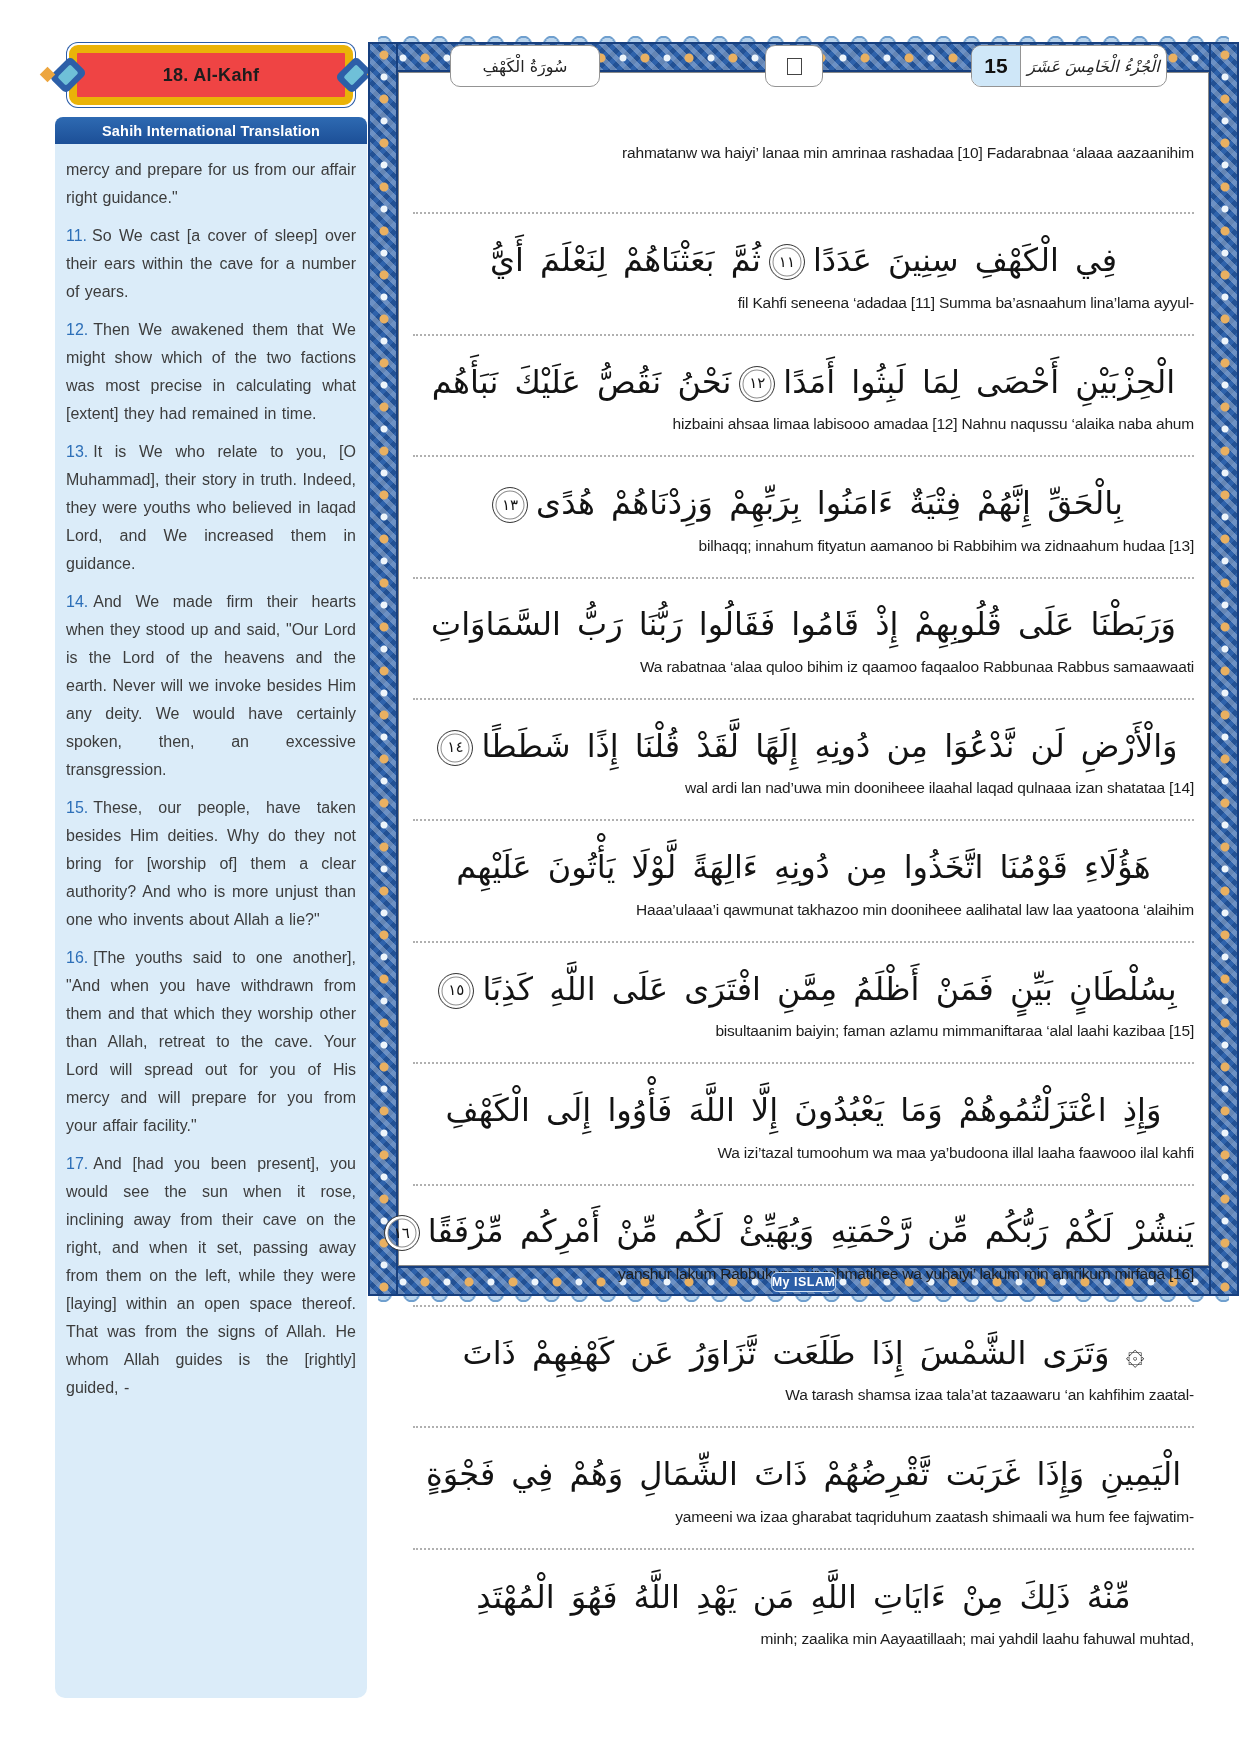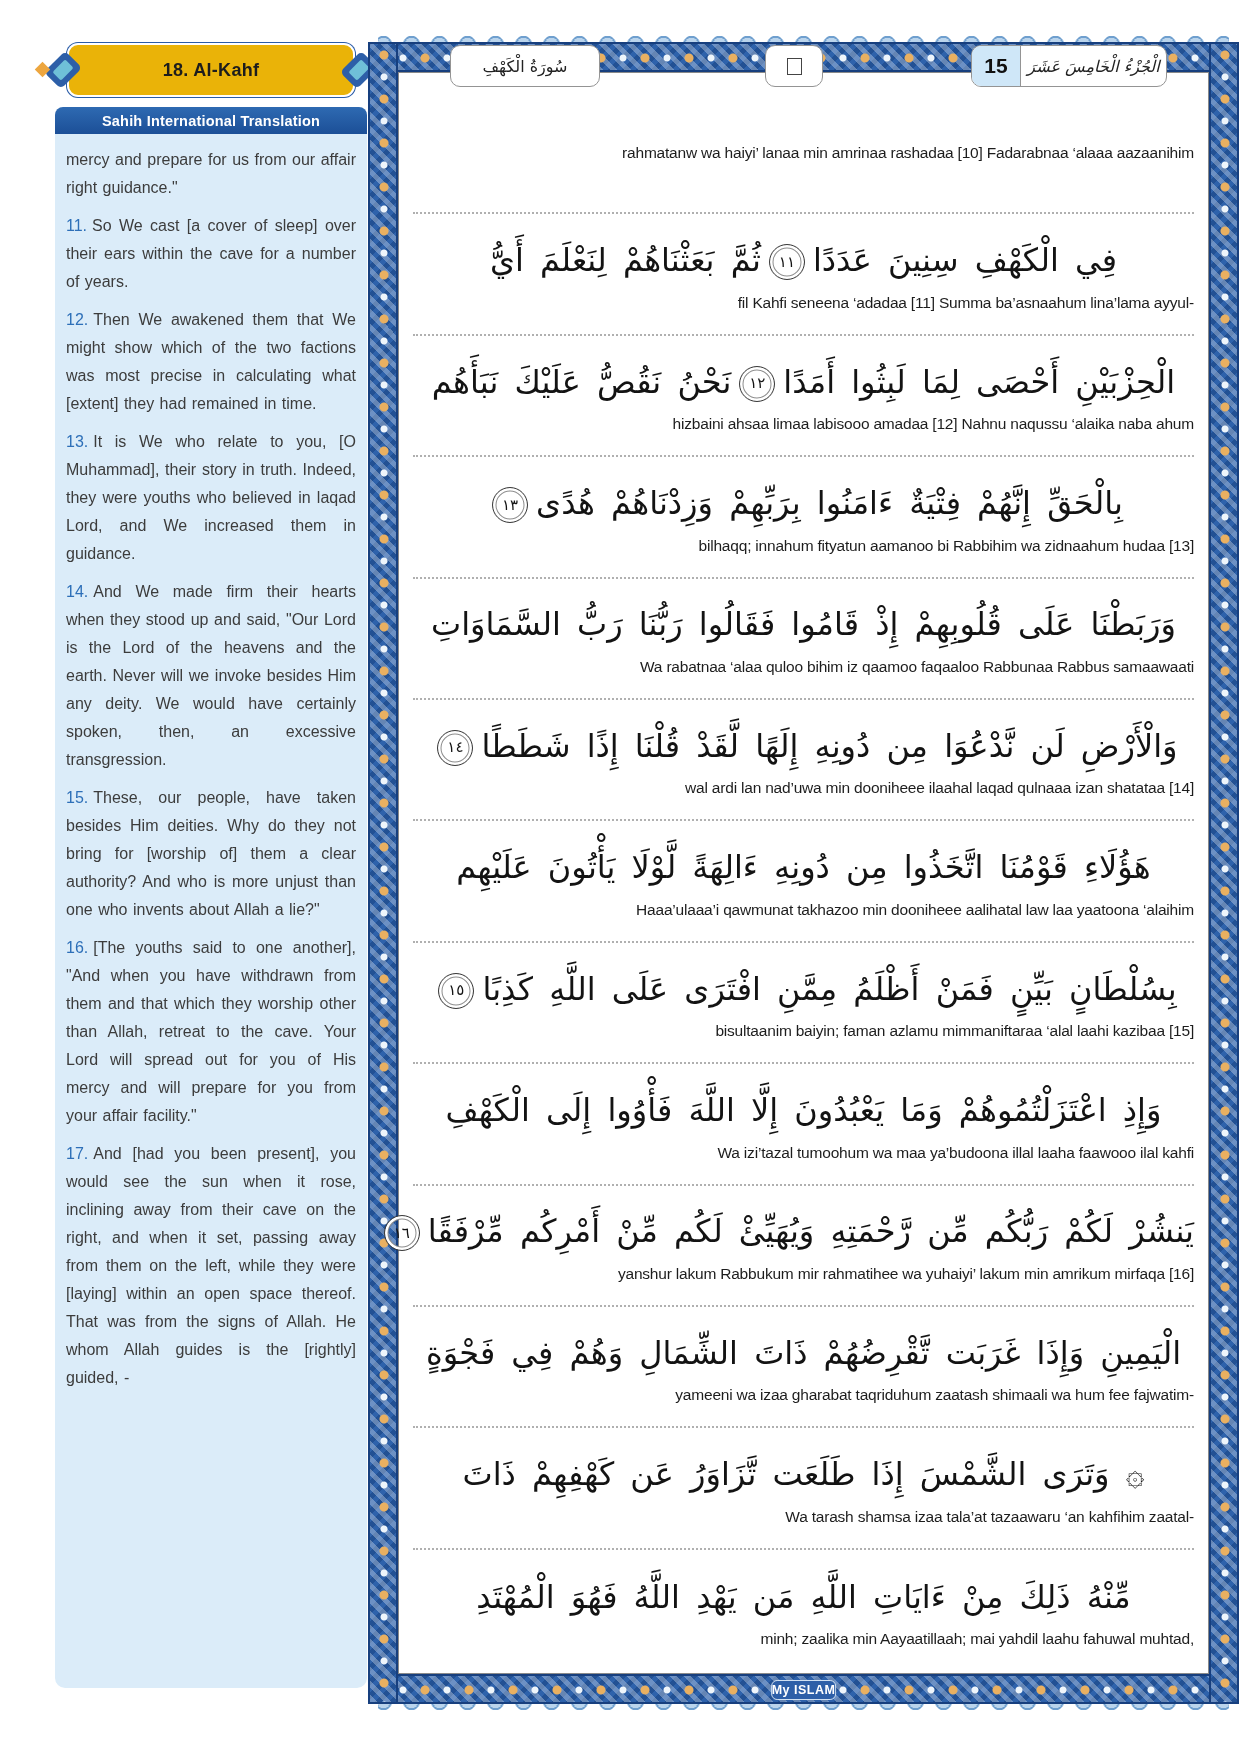--- a/index.html
+++ b/index.html
@@ -5,22 +5,22 @@
   html,body { margin:0; padding:0; }
   body {
     width:1241px; height:1755px; position:relative; background:#ffffff;
     font-family:"Liberation Sans", sans-serif; overflow:hidden;
   }
 
   
   .sidebar { position:absolute; left:55px; top:45px; width:312px; }
 
   .cartouche {
-    position:relative; height:44px; margin:0 14px; background:#eab308;
-    border:3px solid #eab308; border-radius:9px;
+    position:relative; height:44px; margin:0 14px; background:#ef4444;
+    border:8px solid #eab308; border-radius:9px;
     box-shadow:0 0 0 2px #fff, 0 0 0 3px #2a5ca8;
     display:flex; align-items:center; justify-content:center;
   }
   .cartouche .title { font-size:18px; font-weight:bold; color:#1d1d1d; letter-spacing:.3px; }
   .finial { position:absolute; top:50%; width:34px; height:40px; transform:translateY(-50%); }
   .finial.left  { left:-26px; }
   .finial.right { right:-26px; }
   .finial .d1 { position:absolute; inset:5px; background:#2d5fa8; transform:rotate(45deg); border-radius:5px; }
   .finial .d2 { position:absolute; inset:11px; background:#6fc0d8; transform:rotate(45deg); border-radius:2px; }
   .finial .d3 { position:absolute; width:11px; height:11px; background:#eda63f; transform:rotate(45deg); top:14px; }
@@ -38,21 +38,21 @@
     padding:12px 11px 14px; height:1528px; overflow:hidden;
   }
   .tpara {
     margin:0 0 10px; font-size:16px; line-height:28px; color:#3c3c3c;
     text-align:justify; word-spacing:1px;
   }
   .vnum { color:#2d6fb8; }
   .vnum:not(:empty) { margin-right:5px; }
 
   
-  .frame { position:absolute; left:368px; top:42px; width:871px; height:1662px; }
+  .frame { position:absolute; left:368px; top:42px; width:871px; height:1254px; }
 
   .strip { position:absolute; background-color:#2e62ab; z-index:1;
     border:2px solid #173f7e; box-sizing:border-box; }
   .strip-top, .strip-bottom {
     left:0; right:0; height:30px;
     background-image:
       radial-gradient(circle at 11px 14px, #e9b061 4px, rgba(233,176,97,0) 5px),
       radial-gradient(circle at 33px 14px, #eef5fb 3px, rgba(238,245,251,0) 4px),
       repeating-linear-gradient(45deg, rgba(255,255,255,.30) 0 5px, rgba(255,255,255,0) 5px 10px),
       repeating-linear-gradient(-45deg, rgba(20,60,120,.45) 0 5px, rgba(20,60,120,0) 5px 10px);
@@ -241,30 +241,30 @@
       <div class="arabic"><span>وَإِذِ اعْتَزَلْتُمُوهُمْ وَمَا يَعْبُدُونَ إِلَّا اللَّهَ فَأْوُوا إِلَى الْكَهْفِ</span><span></span></div>
       <div class="translit">Wa izi’tazal tumoohum wa maa ya’budoona illal laaha faawooo ilal kahfi</div>
     </div>
 
     <div class="block">
       <div class="arabic"><span>يَنشُرْ لَكُمْ رَبُّكُم مِّن رَّحْمَتِهِ وَيُهَيِّئْ لَكُم مِّنْ أَمْرِكُم مِّرْفَقًا</span><span class="ayah-marker">١٦</span><span></span></div>
       <div class="translit">yanshur lakum Rabbukum mir rahmatihee wa yuhaiyi’ lakum min amrikum mirfaqa [16]</div>
     </div>
 
     <div class="block">
+      <div class="arabic"><span>۞ وَتَرَى الشَّمْسَ إِذَا طَلَعَت تَّزَاوَرُ عَن كَهْفِهِمْ ذَاتَ</span><span></span></div>
+      <div class="translit">Wa tarash shamsa izaa tala’at tazaawaru ‘an kahfihim zaatal-</div>
+    </div>
+
+    <div class="block">
       <div class="arabic"><span>الْيَمِينِ وَإِذَا غَرَبَت تَّقْرِضُهُمْ ذَاتَ الشِّمَالِ وَهُمْ فِي فَجْوَةٍ</span><span></span></div>
       <div class="translit">yameeni wa izaa gharabat taqriduhum zaatash shimaali wa hum fee fajwatim-</div>
     </div>
 
     <div class="block">
-      <div class="arabic"><span>۞ وَتَرَى الشَّمْسَ إِذَا طَلَعَت تَّزَاوَرُ عَن كَهْفِهِمْ ذَاتَ</span><span></span></div>
-      <div class="translit">Wa tarash shamsa izaa tala’at tazaawaru ‘an kahfihim zaatal-</div>
-    </div>
-
-    <div class="block">
       <div class="arabic"><span>مِّنْهُ ذَلِكَ مِنْ ءَايَاتِ اللَّهِ مَن يَهْدِ اللَّهُ فَهُوَ الْمُهْتَدِ</span><span></span></div>
       <div class="translit">minh; zaalika min Aayaatillaah; mai yahdil laahu fahuwal muhtad,</div>
     </div>
 
   </div>
 
   <div class="brand-badge">My ISLAM</div>
 </div>
 
 </body></html>

